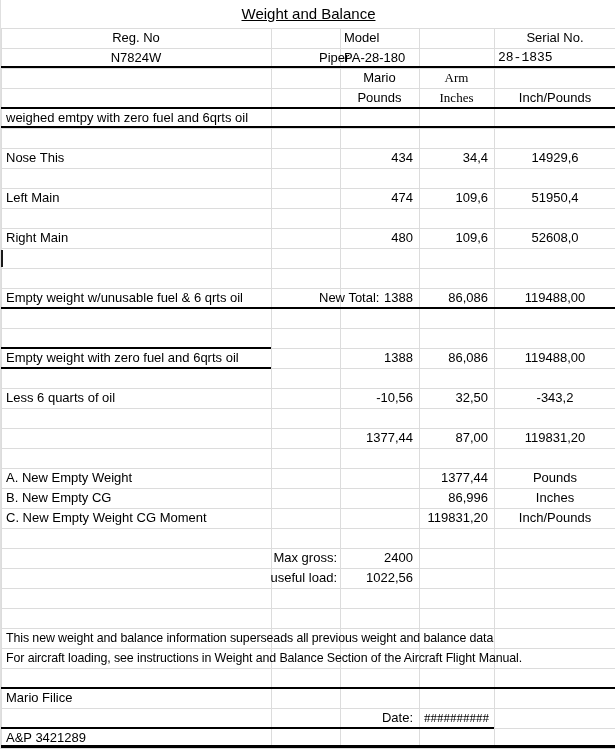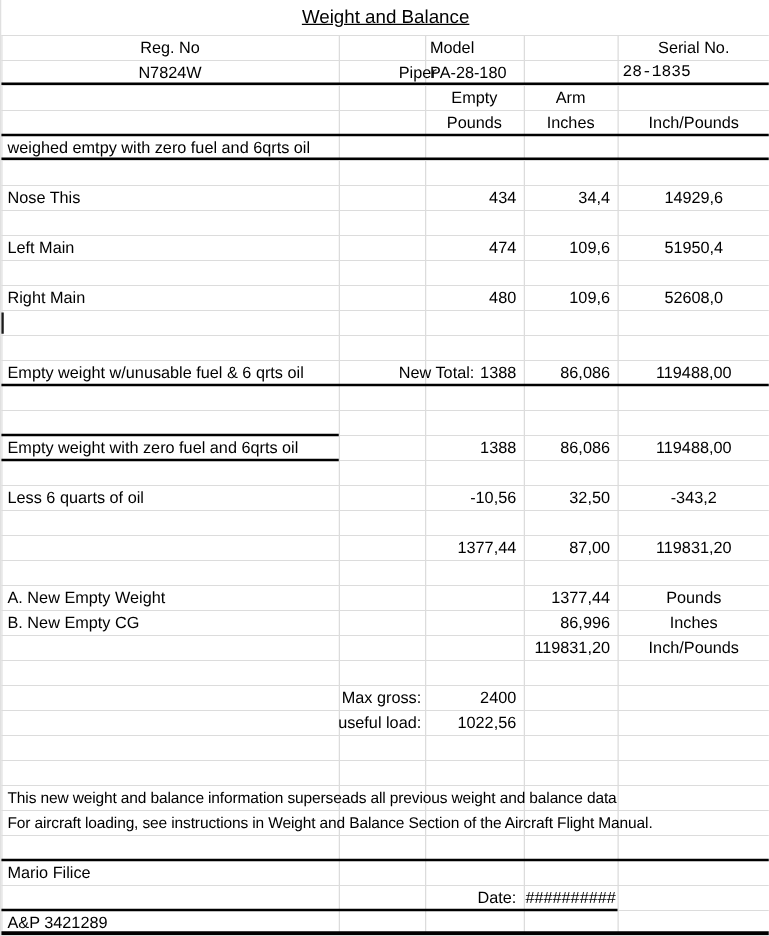--- a/index.html
+++ b/index.html
@@ -13,21 +13,21 @@
     text-align:center;font-size:15px;text-decoration:underline;white-space:nowrap;
   }
   .c{position:absolute;height:20px;line-height:20px;white-space:nowrap;}
   .a  {left:5px;}                                       
   .ac {left:0;width:270px;text-align:center;}           
   .b  {left:273px;margin-left:45px;}                                     
   .br {left:180px;width:156px;text-align:right;}        
   .cl {left:343px;}                                     
   .cc {left:339px;width:79px;text-align:center;}        
   .cr {left:339px;width:73px;text-align:right;}         
-  .dc {left:418px;width:75px;text-align:center;}        
+  .dc {left:418px;width:75px;text-align:center;font-family:Liberation Serif, serif;}        
   .dr {left:418px;width:69px;text-align:right;}         
   .ec {left:493px;width:122px;text-align:center;}       
   .el {left:497px;font-family:Liberation Mono, monospace;}                                     
   .note{font-size:12.4px;letter-spacing:-0.1px;}
   .gridlines{
     position:absolute;left:0;top:28px;width:615px;height:721px;
     background-image:repeating-linear-gradient(to bottom,#dcdcdc 0,#dcdcdc 1px,transparent 1px,transparent 20px);
   }
   .vline{position:absolute;top:28px;height:721px;width:1px;background:#dcdcdc;}
   .bd{position:absolute;height:2px;background:#000;}
@@ -48,21 +48,21 @@
   <div class="title">Weight and Balance</div>
 
   <div class="c ac" style="top:28px">Reg. No</div>
   <div class="c cl" style="top:28px">Model</div>
   <div class="c ec" style="top:28px">Serial No.</div>
   <div class="c ac" style="top:48px">N7824W</div>
   <div class="c b" style="top:48px">Piper</div>
   <div class="c cl" style="top:48px">PA-28-180</div>
   <div class="c el" style="top:48px">28-1835</div>
 
-  <div class="c cc" style="top:68px">Empty</div>
+  <div class="c cc" style="top:68px">Mario</div>
   <div class="c dc" style="top:68px">Arm</div>
   <div class="c cc" style="top:88px">Pounds</div>
   <div class="c dc" style="top:88px">Inches</div>
   <div class="c ec" style="top:88px">Inch/Pounds</div>
 
   <div class="c a" style="top:108px">weighed emtpy with zero fuel and 6qrts oil</div>
 
   <div class="c a" style="top:148px">Nose This</div>
   <div class="c cr" style="top:148px">434</div>
   <div class="c dr" style="top:148px">34,4</div>
@@ -99,20 +99,21 @@
   <div class="c ec" style="top:428px">119831,20</div>
 
   <div class="c a" style="top:468px">A. New Empty Weight</div>
   <div class="c dr" style="top:468px">1377,44</div>
   <div class="c ec" style="top:468px">Pounds</div>
 
   <div class="c a" style="top:488px">B. New Empty CG</div>
   <div class="c dr" style="top:488px">86,996</div>
   <div class="c ec" style="top:488px">Inches</div>
 
+  <div class="c a" style="top:508px">C. New Empty Weight CG Moment</div>
   <div class="c dr" style="top:508px">119831,20</div>
   <div class="c ec" style="top:508px">Inch/Pounds</div>
 
   <div class="c br" style="top:548px">Max gross:</div>
   <div class="c cr" style="top:548px">2400</div>
   <div class="c br" style="top:568px">useful load:</div>
   <div class="c cr" style="top:568px">1022,56</div>
 
   <div class="c a note" style="top:628px">This new weight and balance information superseads all previous weight and balance data</div>
   <div class="c a note" style="top:648px">For aircraft loading, see instructions in Weight and Balance Section of the Aircraft Flight Manual.</div>

